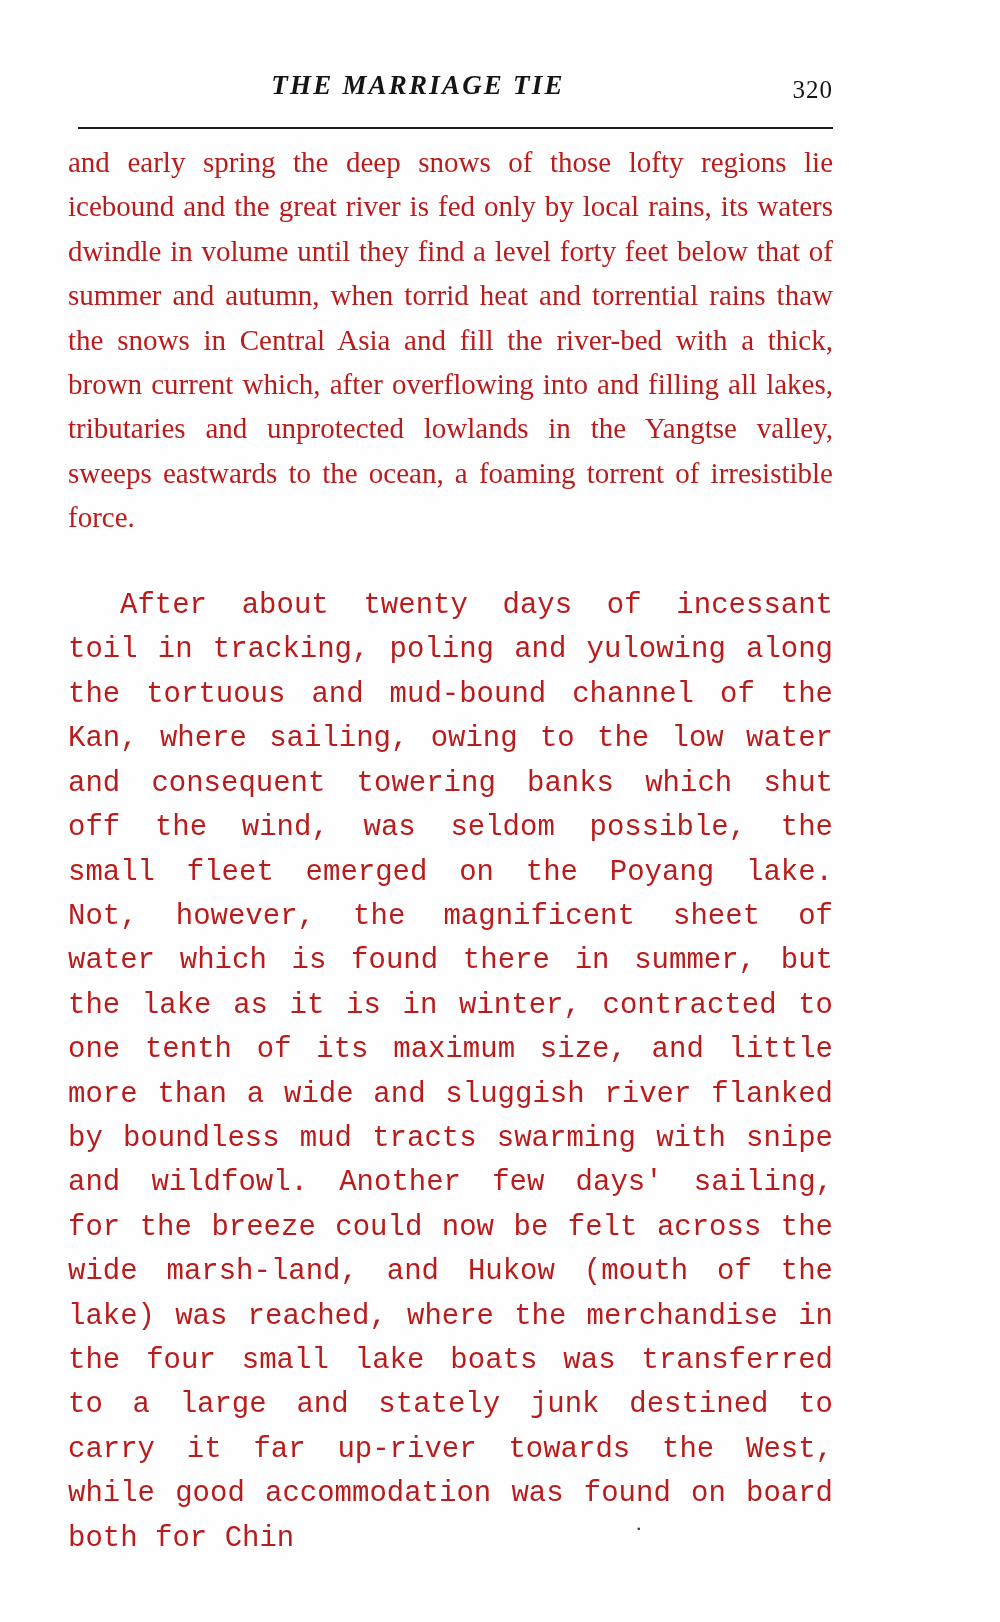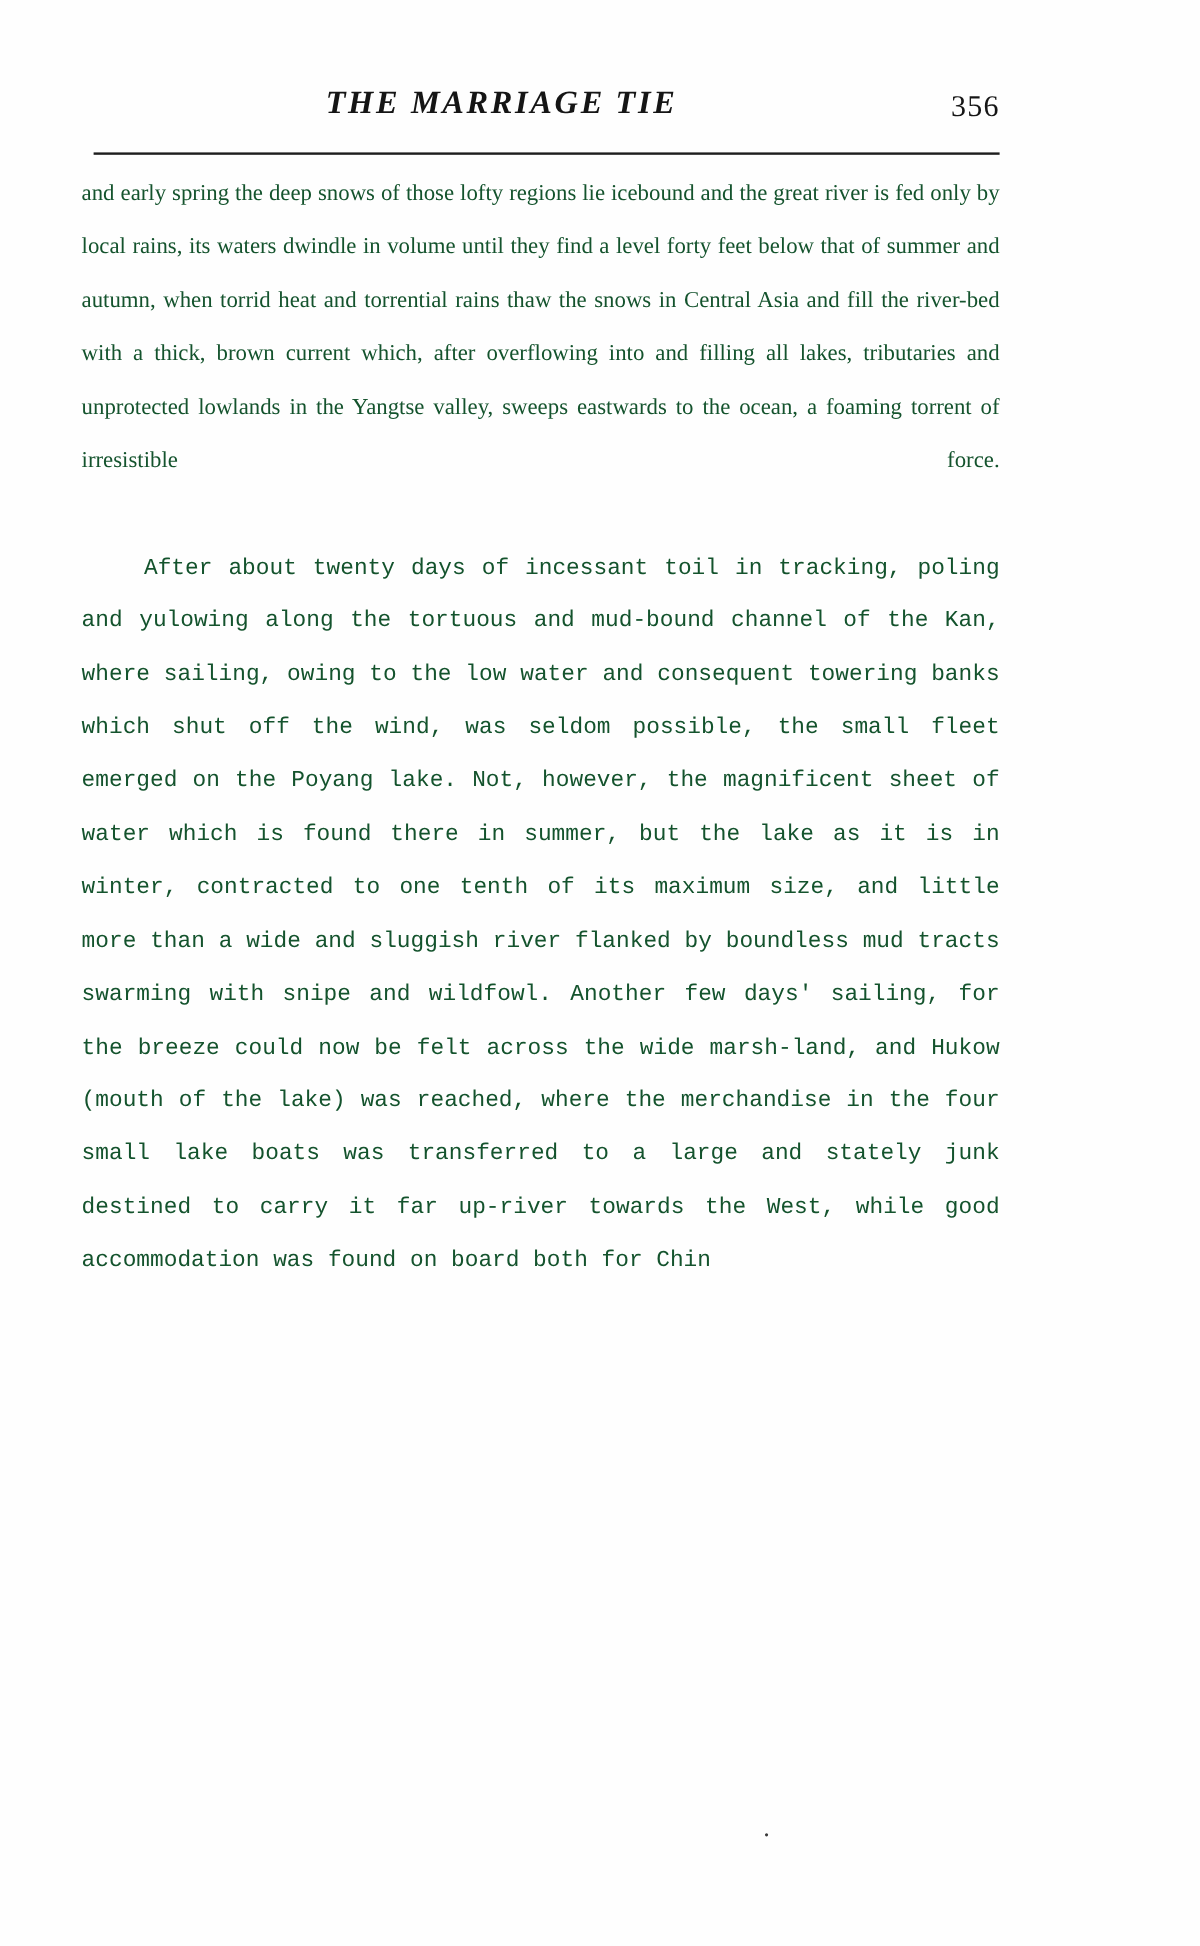--- a/index.html
+++ b/index.html
@@ -61,25 +61,25 @@
     background: #1d1d1d;
   }
   .body-text {
     position: absolute;
     left: 68px;
     top: 140px;
     width: 765px;
   }
   .para {
     margin: 0;
-    font-size: 19px;
+    font-size: 29px;
     line-height: 44.4px;
     text-align: justify;
     text-justify: inter-word;
-    color: #14532d;
+    color: #b91c1c;
     hyphens: none;
   }
   .para.indent {
     text-indent: 52px;
     font-family: Liberation Mono, monospace;
   }
   
   .para:after {
     content: "";
     display: inline-block;
@@ -97,21 +97,21 @@
     line-height: 1;
   }
 </style>
 </head>
 <body>
 
 <div class="page">
 
   <div class="header">
     <div class="running-title">THE MARRIAGE TIE</div>
-    <div class="page-number">356</div>
+    <div class="page-number">320</div>
   </div>
 
   <div class="rule"></div>
 
   <div class="body-text">
     <p class="para">and early spring the deep snows of those lofty regions lie icebound and the great river is fed only by local rains, its waters dwindle in volume until they find a level forty feet below that of summer and autumn, when torrid heat and torrential rains thaw the snows in Central Asia and fill the river-bed with a thick, brown current which, after overflowing into and filling all lakes, tributaries and unprotected lowlands in the Yangtse valley, sweeps eastwards to the ocean, a foaming torrent of irresistible force.</p>
     <p class="para indent last">After about twenty days of incessant toil in tracking, poling and yulowing along the tortuous and mud-bound channel of the Kan, where sailing, owing to the low water and consequent towering banks which shut off the wind, was seldom possible, the small fleet emerged on the Poyang lake.  Not, however, the magnificent sheet of water which is found there in summer, but the lake as it is in winter, contracted to one tenth of its maximum size, and little more than a wide and sluggish river flanked by boundless mud tracts swarming with snipe and wildfowl.  Another few days' sailing, for the breeze could now be felt across the wide marsh-land, and Hukow (mouth of the lake) was reached, where the merchandise in the four small lake boats was transferred to a large and stately junk destined to carry it far up-river towards the West, while good accommodation was found on board both for Chin</p>
   </div>
 
   <div class="footer-mark">.</div>

